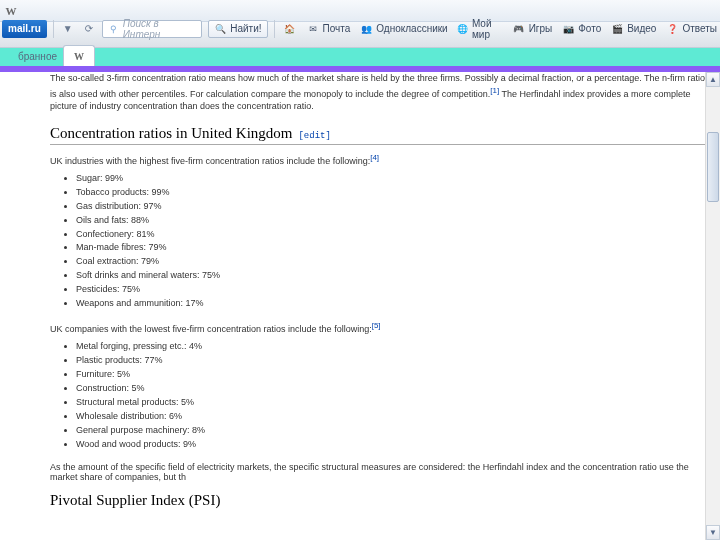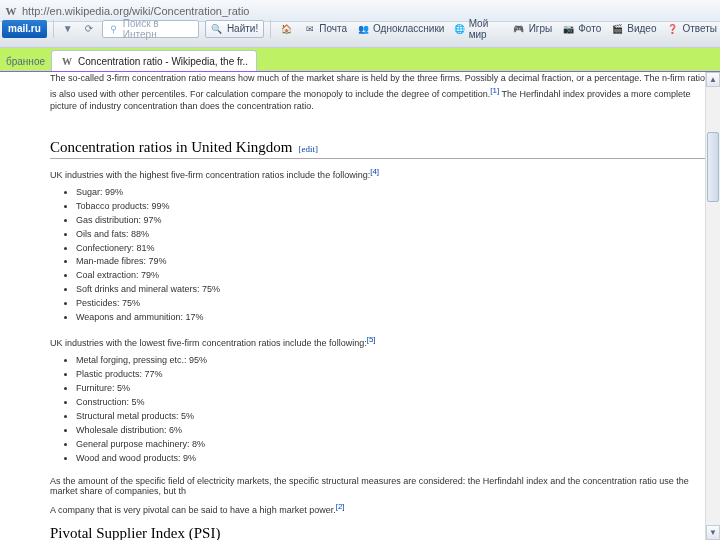--- a/index.html
+++ b/index.html
@@ -5,46 +5,45 @@
 *{margin:0;padding:0;box-sizing:border-box}
 body{font-family:Tahoma,Arial,sans-serif;font-size:11px;background:#fff;width:720px;height:540px;overflow:hidden;position:relative}
 .addr-bar{display:flex;align-items:center;height:22px;background:linear-gradient(#f7f9fc,#e5ecf4);border-bottom:1px solid #cbd6e4;padding:0 4px;gap:4px}
 .w-icon{width:14px;height:14px;display:flex;align-items:center;justify-content:center;font-family:serif;font-weight:bold;color:#696969;font-size:11px}
 .url{color:#666;font-size:11px}
 .tool-row{display:flex;align-items:center;height:26px;background:linear-gradient(#f5f7fa,#e5eaef 60%,#dce1e8);border-bottom:1px solid #c3ccd8;gap:6px;padding:0 0 12px 0}
 .mail-badge{background:linear-gradient(#2b7ed6,#0c58b5);color:#fff;font-weight:bold;padding:2px 6px;border-radius:2px;font-size:10px;height:18px;display:flex;align-items:center;margin-left:2px}
 .tool-row .sep{width:1px;height:18px;background:#c3ccd8}
 .tool-row .nav-arrow{font-size:10px;color:#6b7b92;padding:0 3px}
 .search-box{display:flex;align-items:center;border:1px solid #aebdd0;background:#fff;border-radius:2px;height:18px;padding:0 4px;gap:3px}
-.search-ph{color:#9aa7b8;font-size:10px}
+.search-ph{font-style:italic;color:#9aa7b8;font-size:10px}
 .find-btn{display:flex;align-items:center;background:linear-gradient(#fefeff,#e9eef5);border:1px solid #aebdd0;border-radius:2px;height:18px;padding:0 5px;font-size:10px;color:#3a4a62;gap:3px}
 .tool-link{display:flex;align-items:center;gap:3px;font-size:10px;color:#3a4a62;padding:0 3px}
 .ico{width:13px;height:13px;display:inline-flex;align-items:center;justify-content:center;font-size:9px}
-.tab-row{display:flex;align-items:flex-end;height:24px;background:#bef264;border-bottom:1px solid #8b5cf6;padding-left:2px}
+.tab-row{display:flex;align-items:flex-end;height:24px;background:#5eead4;border-bottom:6px solid #8b5cf6;padding-left:14px}
 .side-label{color:#58697f;font-size:10px;padding:0 6px 4px 4px}
 .tab{display:flex;align-items:center;gap:4px;background:#fff;border:1px solid #b8c5d6;border-bottom:none;border-radius:3px 3px 0 0;padding:3px 8px;font-size:10px;color:#222;max-width:210px}
 .tab .w-icon{font-size:10px}
 .content{position:absolute;top:72px;left:50px;right:8px;bottom:0;overflow:hidden;font-family:Arial,sans-serif}
-.lead{font-size:9px;color:#333;line-height:1.4;margin-bottom:26px}
+.lead{font-size:9px;color:#333;line-height:1.4;margin-bottom:12px}
 .lead sup,.intro sup{color:#0645ad;font-size:8px}
 h2.sec{font-family:Georgia,serif;font-weight:normal;font-size:15px;border-bottom:1px solid #aaa;padding-bottom:2px;margin:6px 0 8px 0;color:#000}
-.editlink{font-size:9px;color:#0645ad;font-family:Liberation Serif, serif;margin-left:6px}
+.editlink{font-size:9px;color:#0645ad;font-family:Liberation Mono, monospace;margin-left:6px}
 .intro{font-size:9px;color:#333;margin-bottom:6px}
 ul.clist{list-style:disc;margin:0 0 10px 26px}
 ul.clist li{font-size:9px;color:#333;line-height:1.55}
 .scrollbar{position:absolute;right:0;top:72px;bottom:0;width:15px;background:#f1f1f1;border-left:1px solid #dcdcdc}
 .sb-btn{height:15px;background:linear-gradient(#fbfbfd,#e3e7ee);border:1px solid #c3cdd9;display:flex;align-items:center;justify-content:center;font-size:8px;color:#54688a}
 .sb-thumb{position:absolute;left:1px;right:1px;top:60px;height:70px;background:linear-gradient(90deg,#e7edf5,#cdd9e8);border:1px solid #a8b8cd;border-radius:2px}
 </style>
 </head>
 <body>
 
 <div class="addr-bar">
   <span class="w-icon">W</span>
-  <span class="url">http://en.wikipedia.org/wiki/Concentration_ratio</span>
 </div>
 
 <div class="tool-row">
   <span class="mail-badge">mail.ru</span>
   <span class="sep"></span>
   <span class="nav-arrow">▼</span>
   <span class="nav-arrow">⟳</span>
   <div class="search-box">
     <span class="ico" style="color:#7aa7d8">⚲</span>
     <span class="search-ph">Поиск в Интерн</span>
@@ -86,21 +85,20 @@
         <span class="ico">❓</span>
         <span>Ответы</span>
       </span>
     </span>
 </div>
 
 <div class="tab-row">
   <span class="side-label">бранное</span>
   <div class="tab">
     <span class="w-icon">W</span>
-    <span>Concentration ratio - Wikipedia, the fr..</span>
   </div>
 </div>
 
 <div class="content">
   <p class="lead">
     <span>The so-called 3-firm concentration ratio means how much of the market share is held by the three firms. Possibly a decimal fraction, or a percentage. The n-firm ratio is also used with other percentiles. For calculation compare the monopoly to include the degree of competition.</span><sup>[1]</sup><span> The Herfindahl index provides a more complete picture of industry concentration than does the concentration ratio.</span>
   </p>
 
   <h2 class="sec">
     <span>Concentration ratios in United Kingdom</span><span class="editlink">[edit]</span>
@@ -112,34 +110,33 @@
       <li>Gas distribution: 97%</li>
       <li>Oils and fats: 88%</li>
       <li>Confectionery: 81%</li>
       <li>Man-made fibres: 79%</li>
       <li>Coal extraction: 79%</li>
       <li>Soft drinks and mineral waters: 75%</li>
       <li>Pesticides: 75%</li>
       <li>Weapons and ammunition: 17%</li>
     </ul>
 
-  <p class="intro"><span>UK industries with the lowest five-firm concentration ratios include the following:</span><sup>[5]</sup></p>
+  <p class="intro"><span>UK companies with the lowest five-firm concentration ratios include the following:</span><sup>[5]</sup></p>
   <ul class="clist" id="low-list">
-      <li>Metal forging, pressing etc.: 95%</li>
+      <li>Metal forging, pressing etc.: 4%</li>
       <li>Plastic products: 77%</li>
       <li>Furniture: 5%</li>
       <li>Construction: 5%</li>
       <li>Structural metal products: 5%</li>
       <li>Wholesale distribution: 6%</li>
       <li>General purpose machinery: 8%</li>
       <li>Wood and wood products: 9%</li>
     </ul>
 
   <p class="intro">As the amount of the specific field of electricity markets, the specific structural measures are considered: the Herfindahl index and the concentration ratio use the market share of companies, but th</p>
-  <p class="intro"><span>A company that is very pivotal can be said to have a high market power.</span><sup>[2]</sup></p>
 
   <h2 class="sec" style="border-bottom:none;margin-top:10px">
     <span>Pivotal Supplier Index (PSI)</span>
   </h2>
 </div>
 
 <div class="scrollbar">
   <div class="sb-btn">▲</div>
   <div class="sb-thumb"></div>
   <div class="sb-btn" style="position:absolute;bottom:0;left:0;right:0">▼</div>

